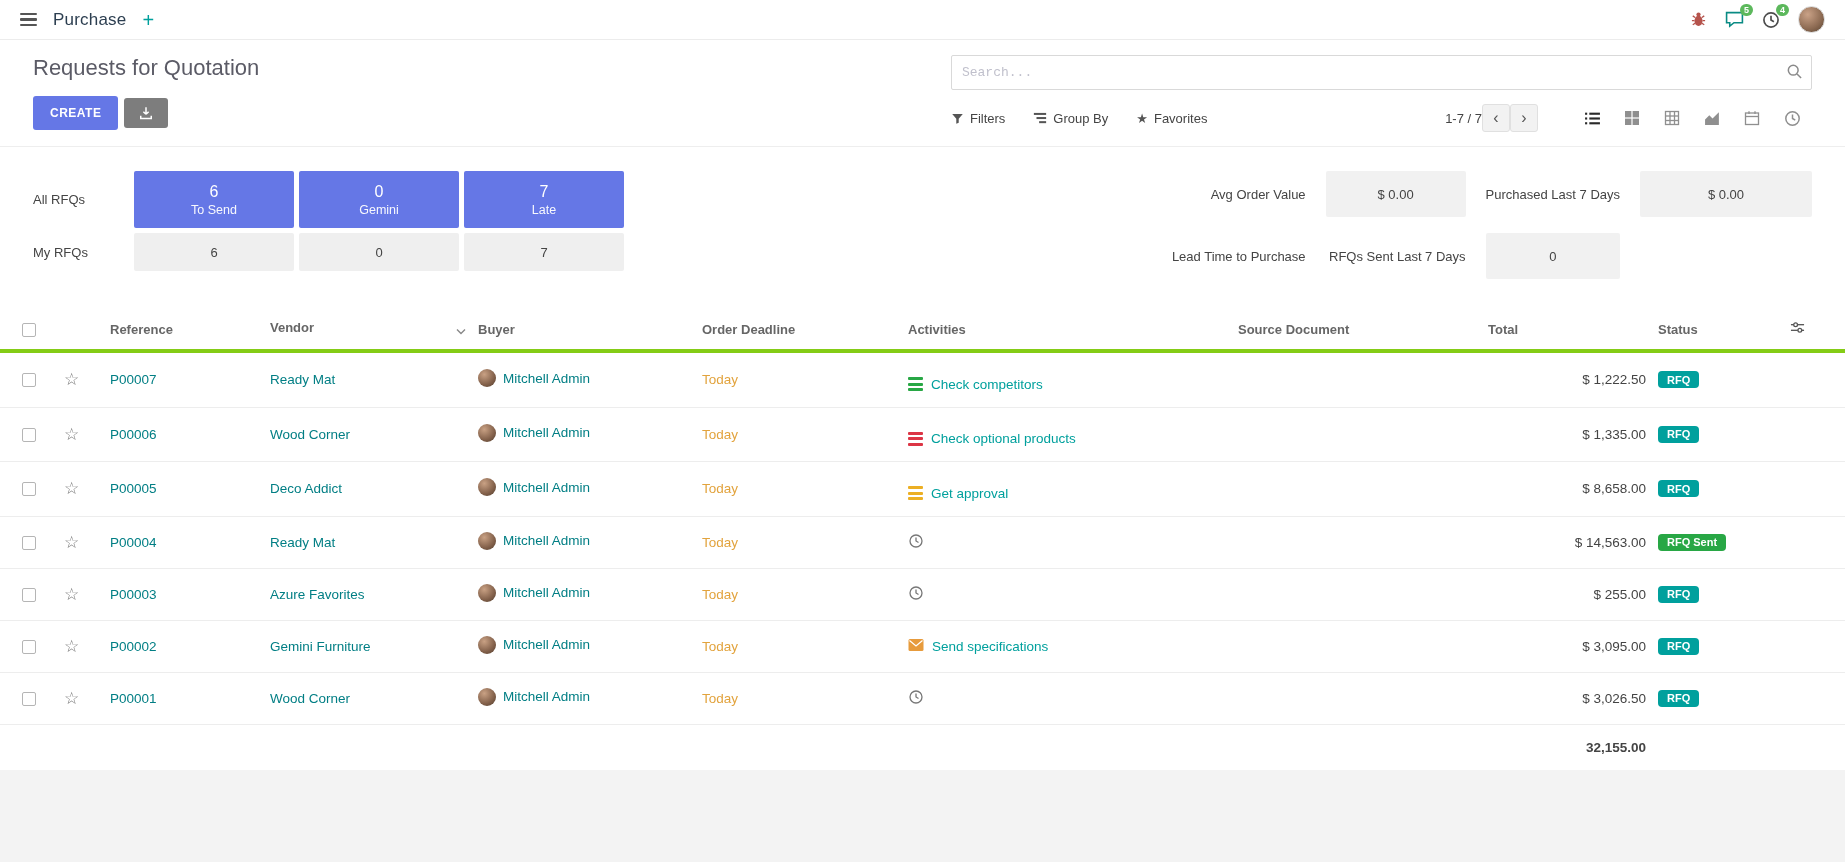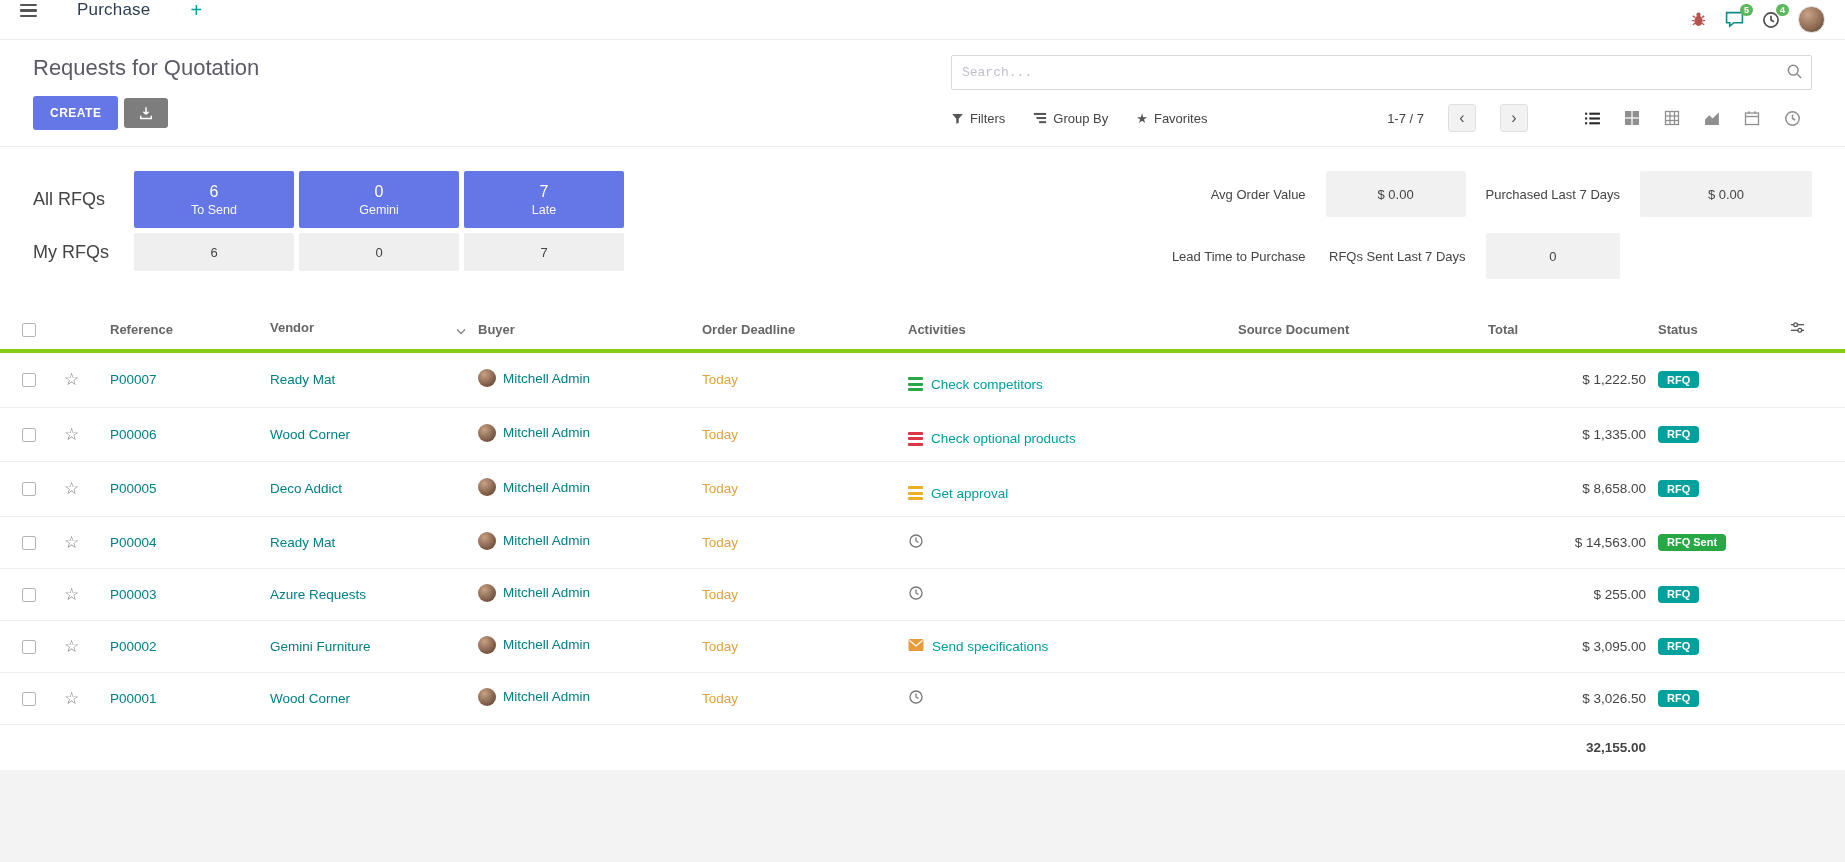--- a/index.html
+++ b/index.html
@@ -10,21 +10,21 @@
     --today:#e2a33d;
     --text:#444;
     --muted:#666;
     --border:#e6e6e6;
   }
   *{box-sizing:border-box;margin:0;padding:0;}
   body{font-family:"Liberation Sans","DejaVu Sans",sans-serif;color:var(--text);background:#fff;}
   .screen{width:1845px;height:862px;display:flex;flex-direction:column;overflow:hidden;background:#fff;}
 
   
-  .topbar{height:40px;flex:0 0 40px;display:flex;padding:0 20px 0 16px;border-bottom:1px solid #ececec;background:#fff;gap:24px;}
+  .topbar{height:40px;flex:0 0 40px;display:flex;align-items:center;padding:0 20px 0 16px;border-bottom:1px solid #ececec;background:#fff;}
   .hamburger{display:inline-flex;flex-direction:column;gap:3px;cursor:pointer;padding:4px;}
   .hamburger i{display:block;width:17px;height:2.4px;background:#555;border-radius:1px;}
   .app-name{font-size:17px;color:#2c3e50;margin-left:12px;letter-spacing:.2px;}
   .plus{font-size:20px;color:var(--teal);margin-left:16px;cursor:pointer;line-height:1;}
   .topbar-right{margin-left:auto;display:flex;align-items:center;gap:18px;}
   .tb-icon{position:relative;display:inline-flex;align-items:center;cursor:pointer;}
   .badge{position:absolute;top:-7px;right:-9px;background:#5cb85c;color:#fff;font-size:9px;font-weight:bold;border-radius:8px;padding:1px 4px;min-width:13px;text-align:center;}
   .avatar{width:27px;height:27px;border-radius:50%;background:radial-gradient(circle at 35% 30%,#caa287,#8c6a52 60%,#574231);border:1px solid #d8d8d8;cursor:pointer;}
 
   
@@ -36,31 +36,31 @@
   .btn-export{background:#7d7d7d;border:none;border-radius:3px;padding:8px 15px;cursor:pointer;display:inline-flex;align-items:center;}
   .cp-right{width:48.4%;display:flex;flex-direction:column;gap:13px;}
   .search-box{position:relative;width:100%;}
   .search-input{width:100%;height:35px;border:1px solid #d9d9d9;border-radius:2px;padding:0 34px 0 10px;font-size:13px;font-family:Liberation Mono, monospace;color:#444;outline:none;}
   .search-input::placeholder{color:#c0c0cc;}
   .search-glass{position:absolute;right:9px;top:8px;}
   .cp-actions{display:flex;align-items:center;}
   .search-facets{display:flex;gap:28px;}
   .facet-btn{display:inline-flex;align-items:center;gap:6px;background:none;border:none;font-size:13px;color:#444;cursor:pointer;font-family:inherit;}
   .facet-btn .star-glyph{font-size:13px;color:#555;}
-  .pager{display:flex;align-items:center;gap:24px;margin-left:auto;margin-right:44px;}
+  .pager{display:flex;align-items:center;gap:0;margin-left:auto;margin-right:34px;}
   .pager-text{font-size:13px;color:#444;}
   .pager-btn{width:28px;height:28px;border:1px solid #e0e0e0;background:#f2f2f2;border-radius:3px;font-size:16px;color:#555;cursor:pointer;line-height:1;font-family:inherit;}
   .view-switcher{display:flex;}
   .vs-btn{width:40px;height:30px;display:inline-flex;align-items:center;justify-content:center;background:none;border:none;cursor:pointer;color:#8f8f8f;}
   .vs-btn.active{color:#2a2a2a;}
 
   
   .dashboard{display:flex;justify-content:space-between;align-items:flex-start;padding:24px 33px 30px 33px;background:#fff;}
   .rfq-matrix{display:grid;grid-template-columns:96px repeat(3,160px);gap:5px;align-items:center;}
-  .matrix-label{font-size:18px;color:#444;}
+  .matrix-label{font-size:13px;color:#444;}
   .big-box{background:var(--primary);color:#fff;height:57px;display:flex;flex-direction:column;justify-content:center;align-items:center;border-radius:2px;cursor:pointer;gap:2px;}
   .big-box .num{font-size:16px;}
   .big-box .lbl{font-size:12.5px;opacity:.95;}
   .small-box{background:#efefef;color:#444;height:38px;display:flex;justify-content:center;align-items:center;font-size:13px;border-radius:2px;cursor:pointer;}
   .stats{display:grid;grid-template-columns:auto 140px auto 172px;gap:16px 20px;align-items:center;}
   .stat-label{font-size:13px;color:#444;text-align:right;}
   .stat-value{background:#f1f1f1;height:46px;display:flex;align-items:center;justify-content:center;font-size:13px;color:#444;border-radius:2px;}
 
   
   .list-table{width:100%;border-collapse:collapse;table-layout:fixed;}
@@ -392,21 +392,21 @@
         <td></td>
         <td class="right"><span>$ 14,563.00</span></td>
         <td><span class="pill rfq-sent">RFQ Sent</span></td>
         <td></td>
       </tr>
 
       <tr>
         <td class="col-check"><input type="checkbox" style=""></td>
         <td><span class="star">☆</span></td>
         <td><a class="link">P00003</a></td>
-        <td><a class="link">Azure Requests</a></td>
+        <td><a class="link">Azure Favorites</a></td>
         <td><span class="buyer">
               <span class="avatar-sm"></span>
               <a class="link">Mitchell Admin</a>
             </span></td>
         <td><span class="today">Today</span></td>
         <td><span class="activity">
               <svg width="16" height="16" viewBox="0 0 16 16">
                 <circle cx="8" cy="8" r="6" fill="none" stroke="#777" stroke-width="1.3"></circle>
                 <path d="M8 4.5V8l2.5 1.5" stroke="#777" stroke-width="1.3" fill="none"></path>
               </svg>

